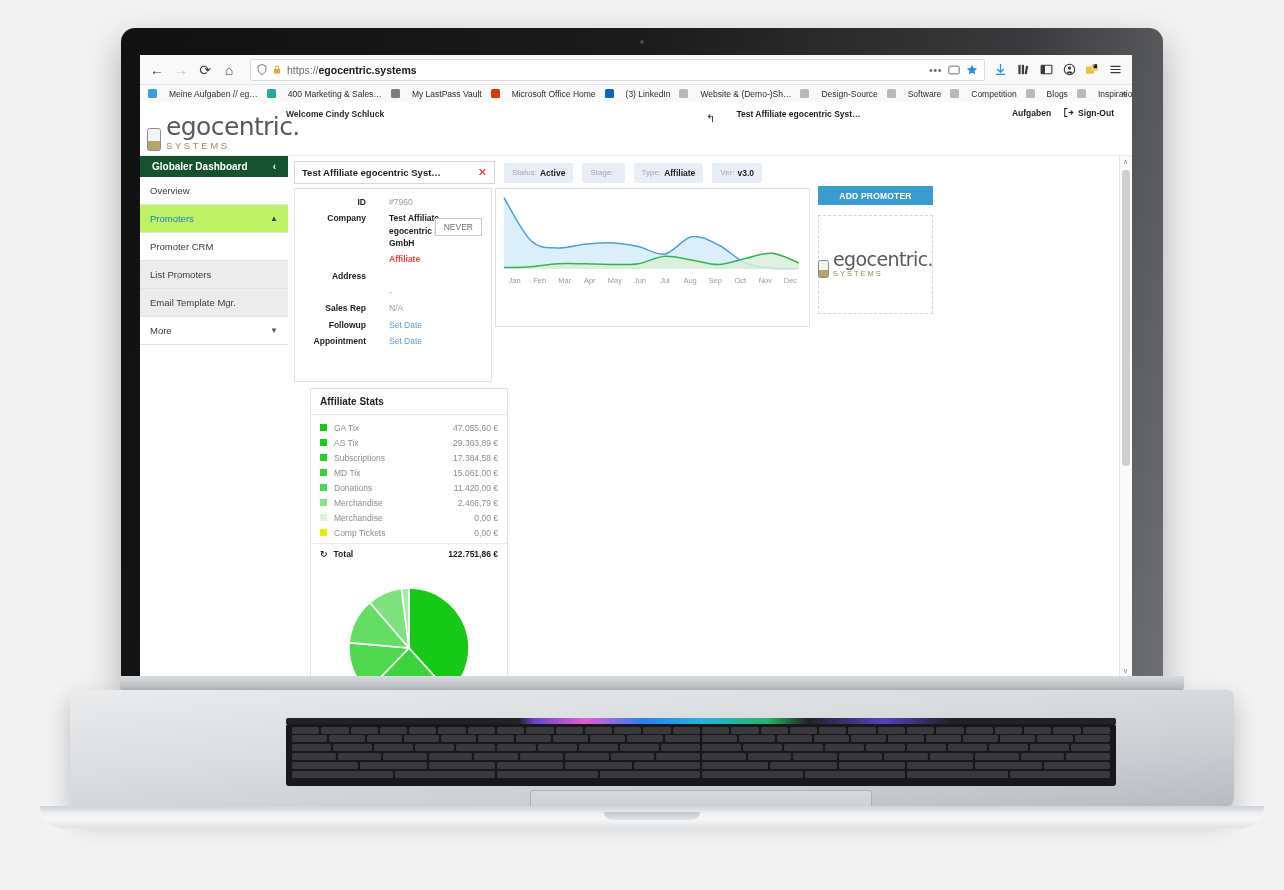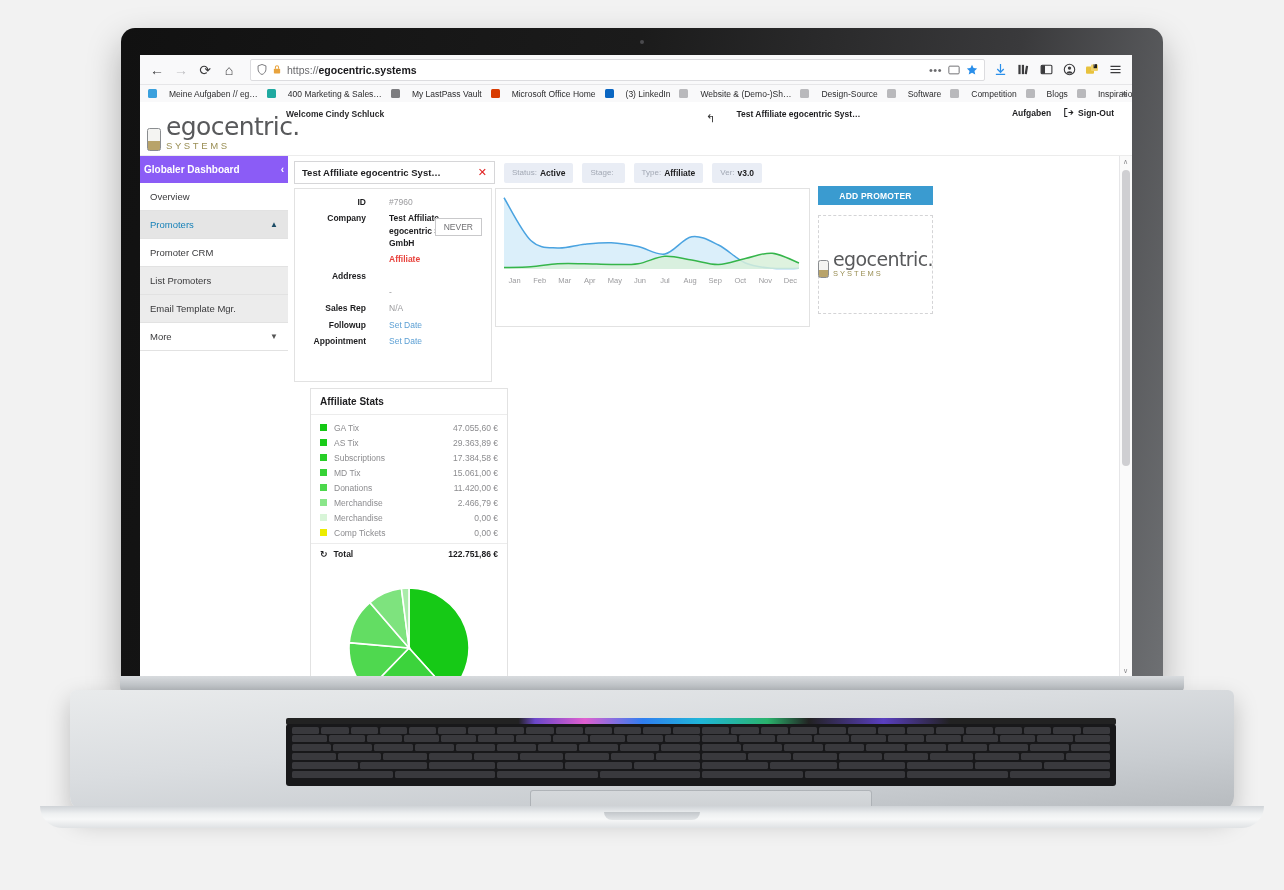--- a/index.html
+++ b/index.html
@@ -80,26 +80,26 @@
   .backarrow{position:absolute;left:566px;top:10px;font-size:11px;color:#333;}
   .titlechip{position:absolute;left:581px;top:4px;width:155px;height:15px;background:#fff;
              display:flex;align-items:center;justify-content:center;
              font-size:8.5px;font-weight:700;color:#1d1d1f;}
   .hdrright{position:absolute;right:18px;top:5px;display:flex;align-items:center;gap:12px;
             font-size:8.5px;font-weight:700;color:#1d1d1f;}
   .hdrright span{display:flex;align-items:center;gap:4px;}
 
   .body{position:relative;height:521px;}
   .sidebar{position:absolute;left:0;top:0;width:148px;}
-  .sbhead{height:27px;background:#8b5cf6;color:#fff;display:flex;align-items:center;
-          justify-content:space-between;padding:0 4px;font-size:10px;font-weight:700;}
+  .sbhead{height:21px;background:#14532d;color:#fff;display:flex;align-items:center;
+          justify-content:space-between;padding:0 12px;font-size:10px;font-weight:700;}
   .sbitem{height:27px;display:flex;align-items:center;justify-content:space-between;
           padding:0 10px;font-size:9.5px;color:#3a3a3c;border-bottom:1px solid #e2e2e2;background:#fff;}
   .sbitem.alt{background:#ececec;}
-  .sbitem.active{background:#e5e5e5;color:#1681b8;}
+  .sbitem.active{background:#bef264;color:#1681b8;}
   .sbitem .car{font-size:8px;color:#555;}
   .sbitem.active .car{color:#1c4c66;}
 
   .content{position:absolute;left:148px;top:0;right:0;bottom:0;background:#fff;}
 
   .tabrow{position:absolute;left:6px;top:5px;display:flex;align-items:center;gap:9px;}
   .maintab{width:185px;height:21px;border:1px solid #d6d6d8;background:#fff;
            display:flex;align-items:center;justify-content:space-between;padding:0 7px;}
   .maintab span.t{font-size:9.5px;font-weight:700;color:#1d1d1f;}
   .maintab span.x{color:#e02020;font-size:11px;font-weight:700;}

